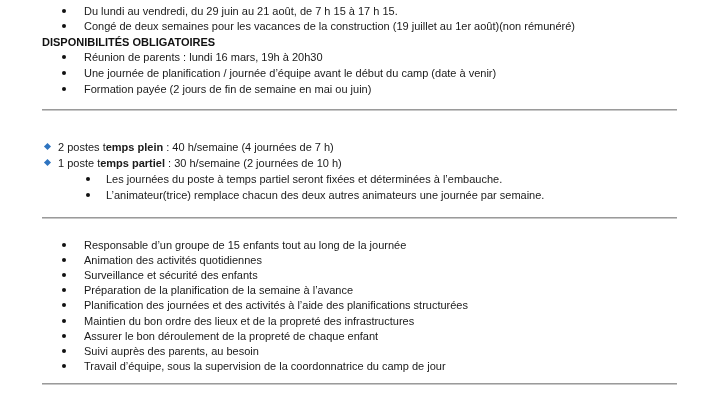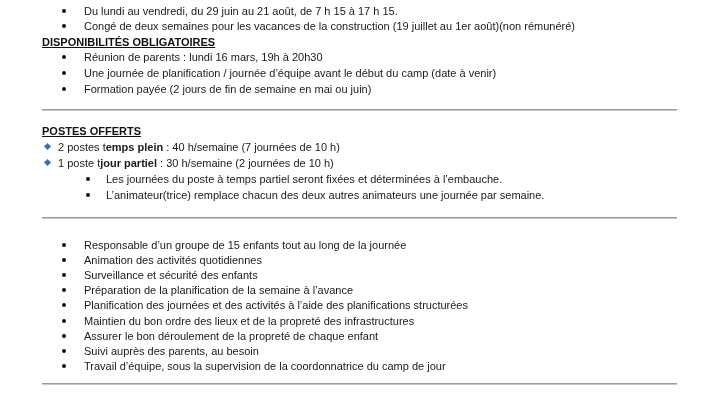--- a/index.html
+++ b/index.html
@@ -2,21 +2,21 @@
 <html><head>
   <meta charset="utf-8">
   <style>
     html, body { margin: 0; padding: 0; background: #ffffff; }
     body {
       width: 720px; height: 405px; overflow: hidden; position: relative;
       font-family: "Liberation Sans", "DejaVu Sans", sans-serif;
       color: #1a1a1a; font-size: 11px;
     }
     .page { position: absolute; left: 0; top: 0; width: 720px; height: 405px; }
-    .line { position: absolute; white-space: nowrap; line-height: 14px; text-decoration: underline; }
+    .line { position: absolute; white-space: nowrap; line-height: 14px; }
     .heading { font-weight: bold; font-size: 11px; left: 42px; color: #111; }
     .bullet1 { left: 62px; }
     .bullet1 .dot, .bullet2 .dot {
       position: absolute; left: 0; top: 5px; width: 4px; height: 4px;
       border-radius: 50%; background: #111;
     }
     .bullet1 .txt { position: absolute; left: 22px; top: 0; }
     .bullet2 { left: 86px; }
     .bullet2 .txt { position: absolute; left: 20px; top: 0; }
     .diamond-item { left: 45px; }
@@ -54,28 +54,27 @@
     <span class="dot"></span>
     <span class="txt">Une journée de planification / journée d’équipe avant le début du camp (date à venir)</span>
   </div>
   <div class="line bullet1" style="top:82px">
     <span class="dot"></span>
     <span class="txt">Formation payée (2 jours de fin de semaine en mai ou juin)</span>
   </div>
 
   <div class="divider" style="top:109px"></div>
 
-  <div class="line heading" style="top:124px">POSTES OFFERTS</div>
   <div class="line diamond-item" style="top:140px">
     <span class="diamond"></span>
-    <span class="txt"><span>2 postes t</span><b>emps plein</b><span> : 40 h/semaine (7 journées de 10 h)</span></span>
+    <span class="txt"><span>2 postes t</span><b>emps plein</b><span> : 40 h/semaine (4 journées de 7 h)</span></span>
   </div>
   <div class="line diamond-item" style="top:156px">
     <span class="diamond"></span>
-    <span class="txt"><span>1 poste t</span><b>jour partiel</b><span> : 30 h/semaine (2 journées de 10 h)</span></span>
+    <span class="txt"><span>1 poste t</span><b>emps partiel</b><span> : 30 h/semaine (2 journées de 10 h)</span></span>
   </div>
   <div class="line bullet2" style="top:172px">
     <span class="dot"></span>
     <span class="txt">Les journées du poste à temps partiel seront fixées et déterminées à l’embauche.</span>
   </div>
   <div class="line bullet2" style="top:188px">
     <span class="dot"></span>
     <span class="txt">L’animateur(trice) remplace chacun des deux autres animateurs une journée par semaine.</span>
   </div>
 

